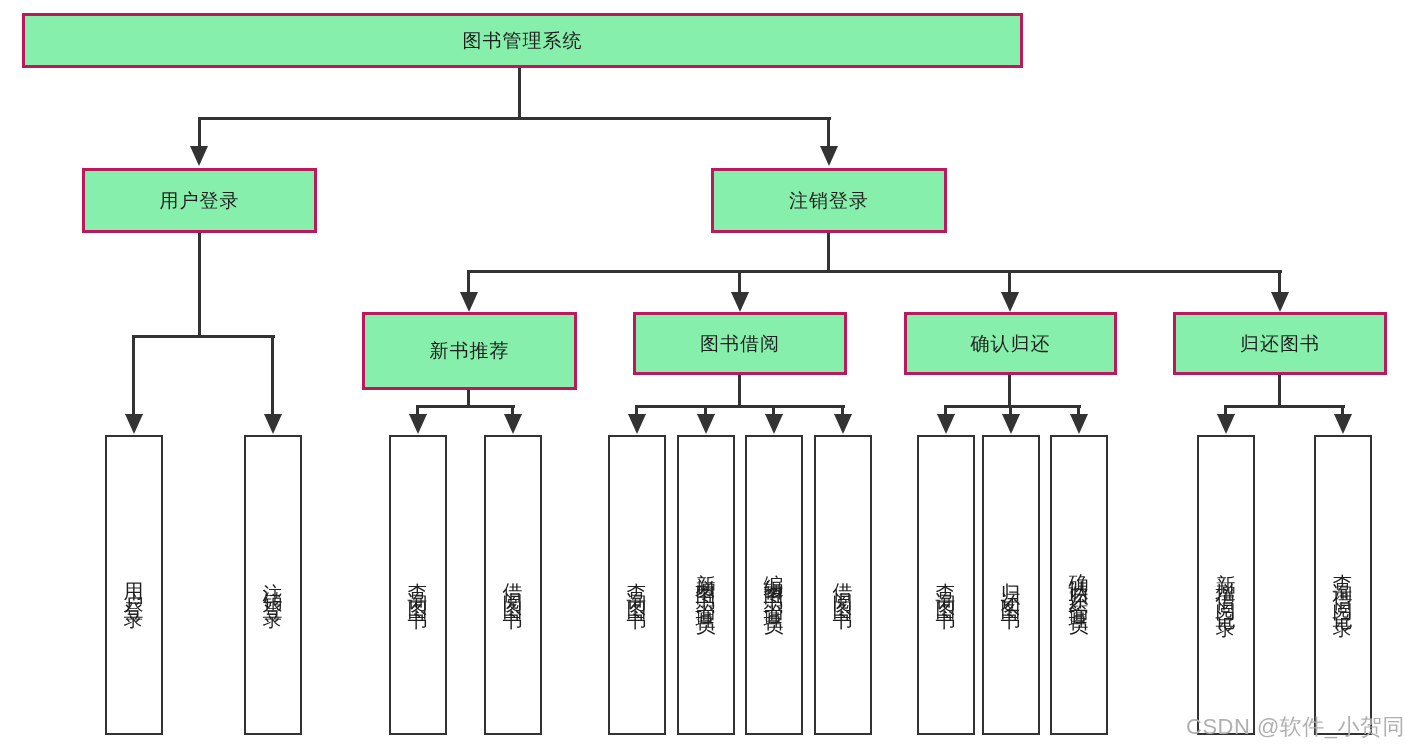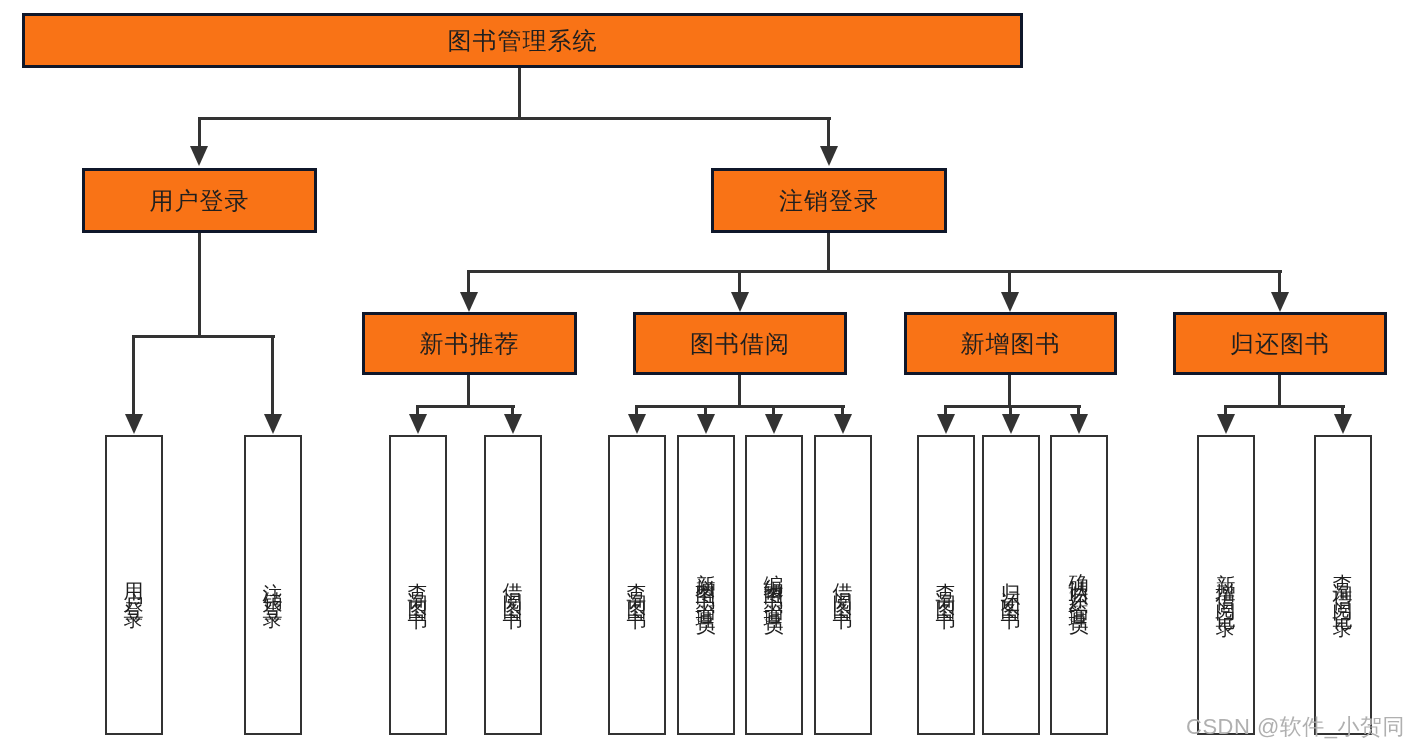--- a/index.html
+++ b/index.html
@@ -10,26 +10,26 @@
     position: relative;
     width: 1405px;
     height: 747px;
     background: #ffffff;
     overflow: hidden;
   }
 
   
   .hbox {
     position: absolute;
-    background: #f97316;
-    border: 3px solid #0f172a;
+    background: #86efac;
+    border: 3px solid #be185d;
     display: flex;
     align-items: center;
     justify-content: center;
-    font-size: 24px;
+    font-size: 19px;
     color: #1f1f1f;
     letter-spacing: 1px;
     z-index: 2;
   }
 
   
   .vbox {
     position: absolute;
     width: 58px;
     height: 300px;
@@ -118,28 +118,28 @@
   <div class="hline" style="left:467px; top:270px; width:815px;"></div>
   <div class="vline" style="left:467px; top:270px; height:24px;"></div>
   <div class="arrow" style="left:460px; top:292px;"></div>
   <div class="vline" style="left:738px; top:270px; height:24px;"></div>
   <div class="arrow" style="left:731px; top:292px;"></div>
   <div class="vline" style="left:1008px; top:270px; height:24px;"></div>
   <div class="arrow" style="left:1001px; top:292px;"></div>
   <div class="vline" style="left:1278px; top:270px; height:24px;"></div>
   <div class="arrow" style="left:1271px; top:292px;"></div>
 
-  <div class="hbox" style="left:362px; top:312px; width:215px; height:63px;">
+  <div class="hbox" style="left:362px; top:312px; width:215px; height:78px;">
     <span>新书推荐</span>
   </div>
   <div class="hbox" style="left:633px; top:312px; width:214px; height:63px;">
     <span>图书借阅</span>
   </div>
   <div class="hbox" style="left:904px; top:312px; width:213px; height:63px;">
-    <span>新增图书</span>
+    <span>确认归还</span>
   </div>
   <div class="hbox" style="left:1173px; top:312px; width:214px; height:63px;">
     <span>归还图书</span>
   </div>
 
   <div class="vline" style="left:467px; top:375px; height:32px;"></div>
   <div class="hline" style="left:416px; top:405px; width:99px;"></div>
   <div class="vline" style="left:416px; top:405px; height:11px;"></div>
   <div class="arrow" style="left:409px; top:414px;"></div>
   <div class="vline" style="left:511px; top:405px; height:11px;"></div>

